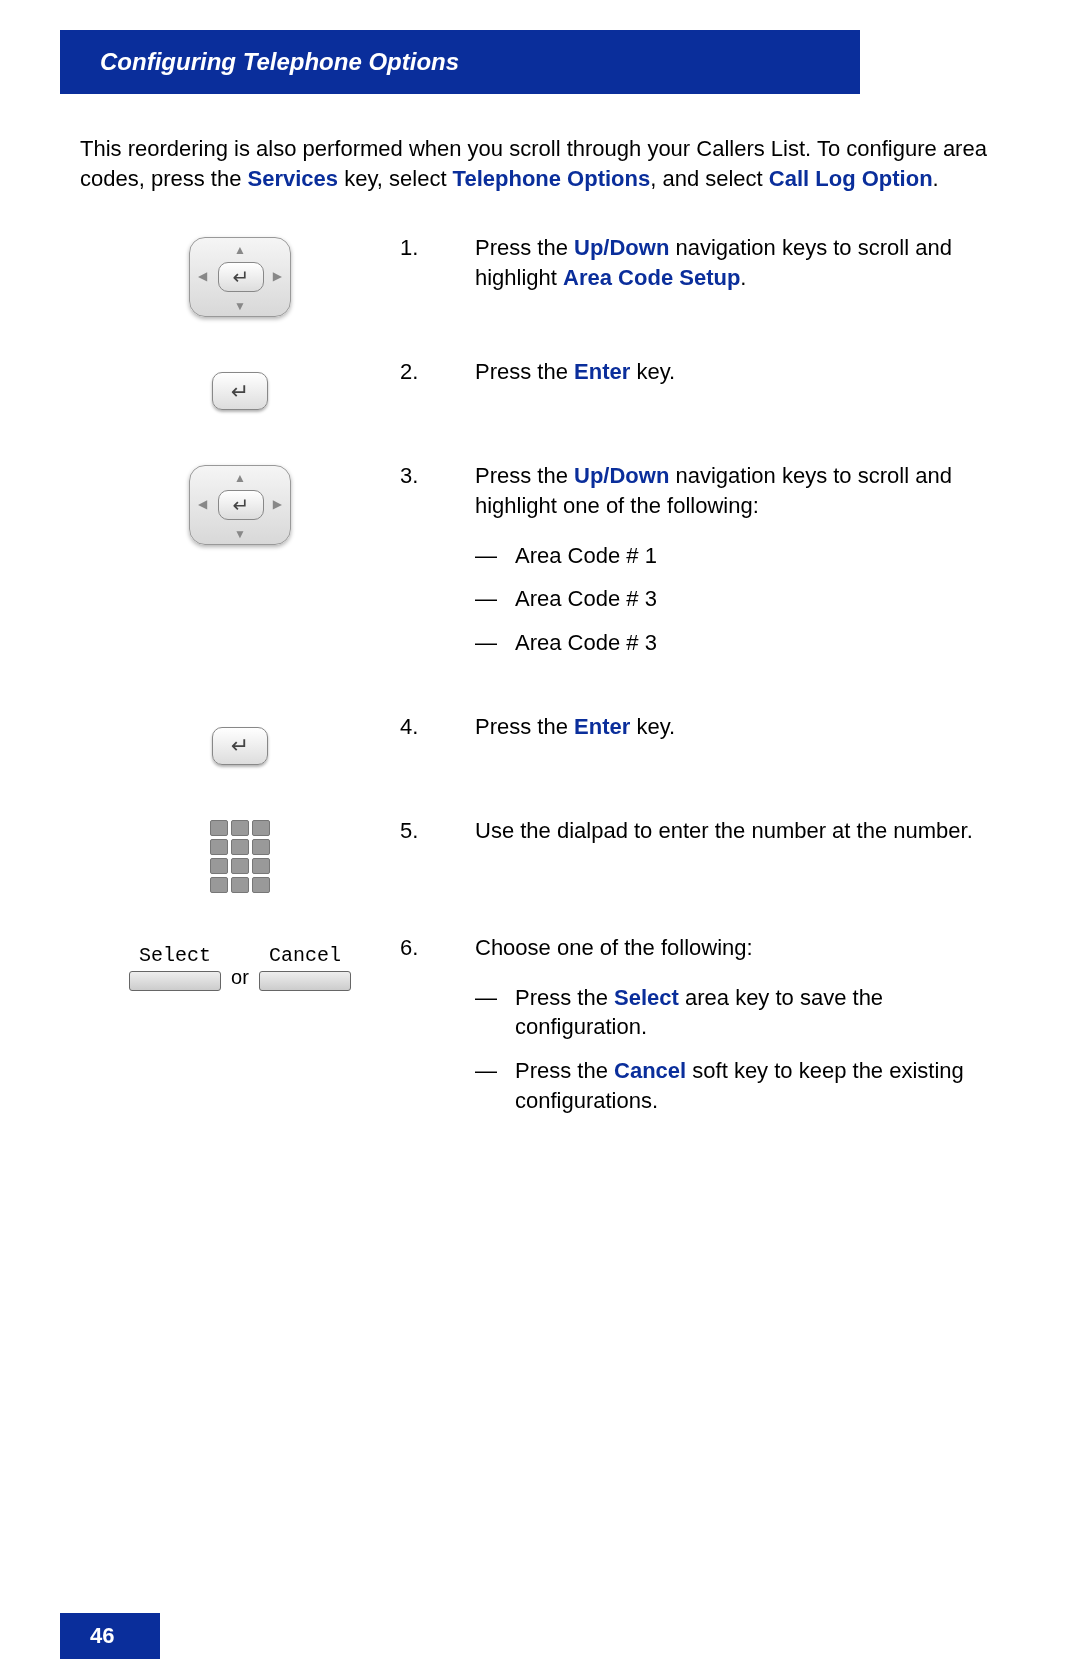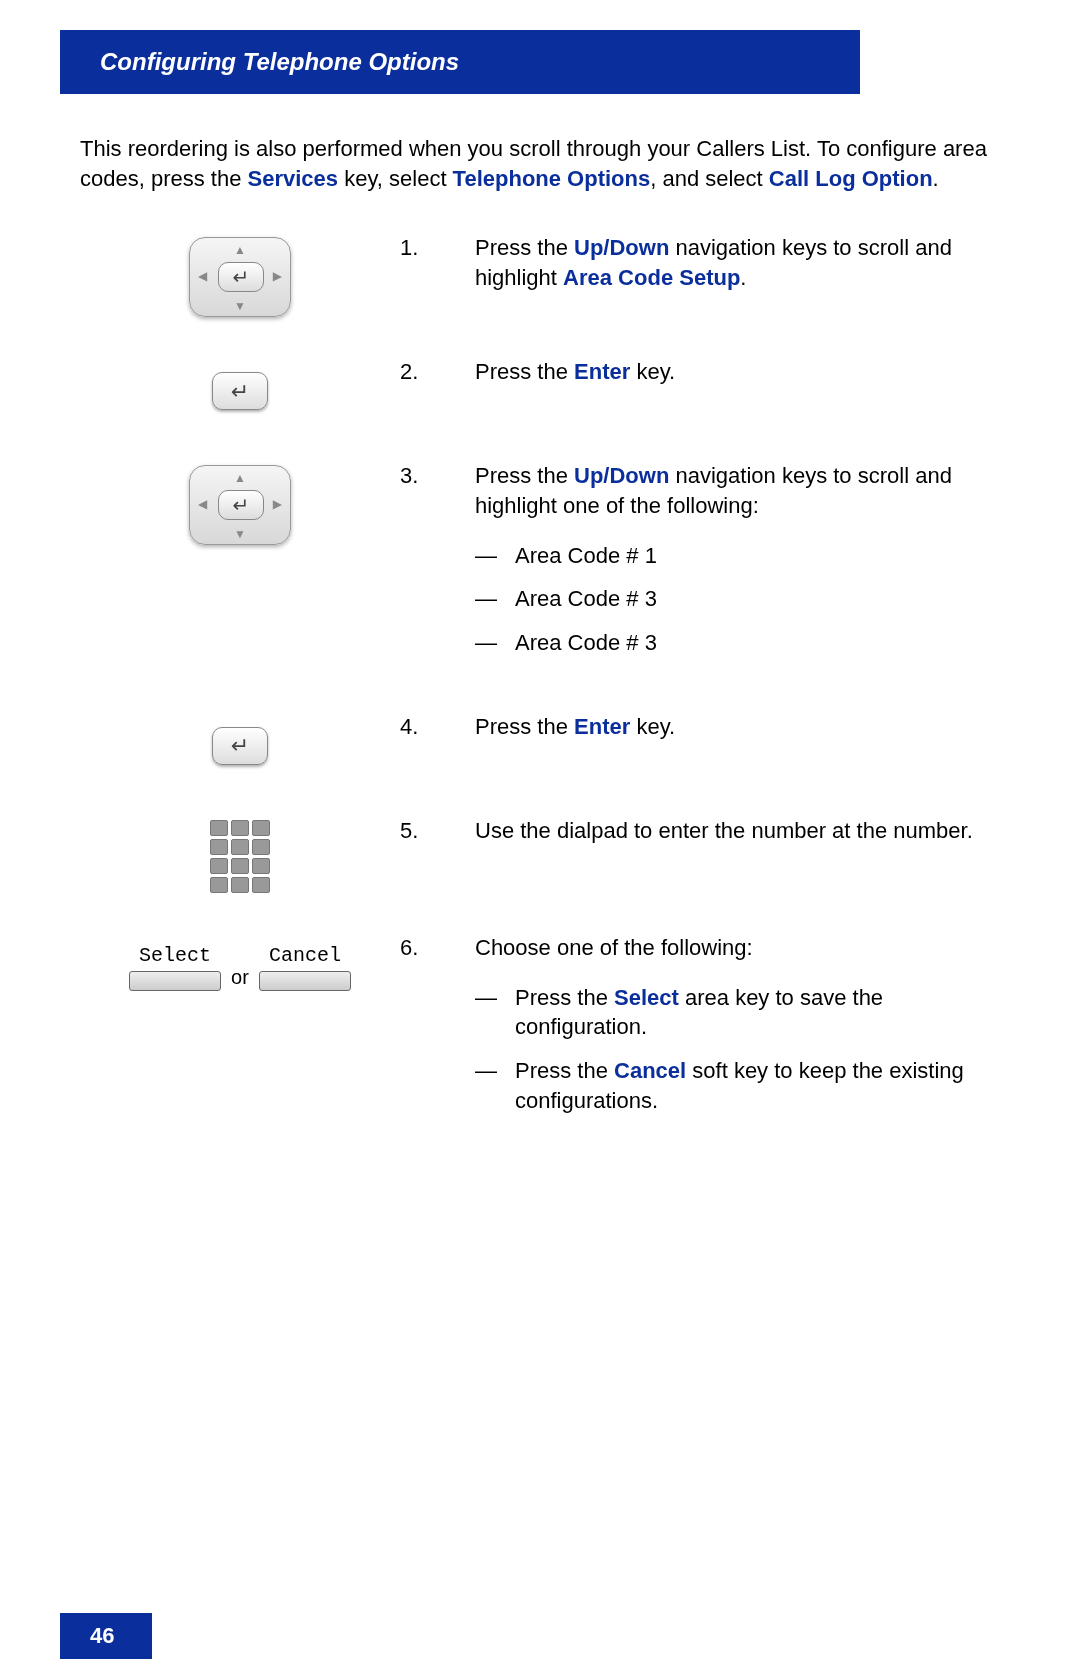--- a/index.html
+++ b/index.html
@@ -157,21 +157,21 @@
     border: 1px solid #666;
     border-radius: 3px;
   }
   .or-text {
     padding-bottom: 0px;
   }
   .footer-bar {
     position: absolute;
     bottom: 40px;
     left: 60px;
-    width: 92px;
+    width: 100px;
     background: #0a2e9b;
     color: #fff;
     font-weight: bold;
     padding: 10px 0 10px 30px;
     font-size: 22px;
     box-sizing: border-box;
   }
 </style>
 </head>
 <body>

